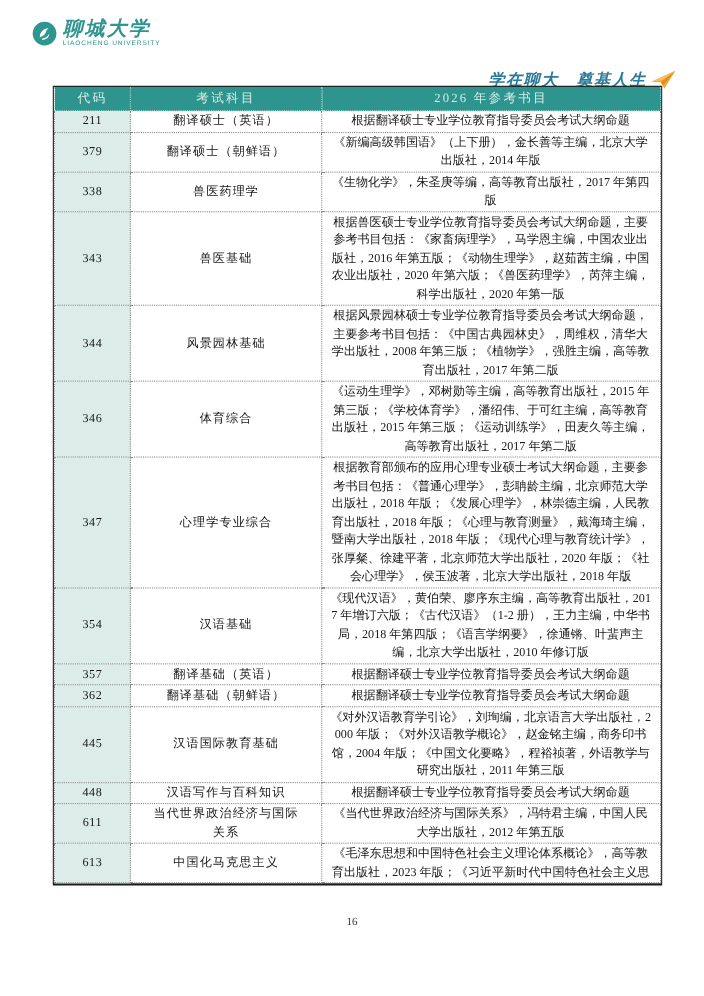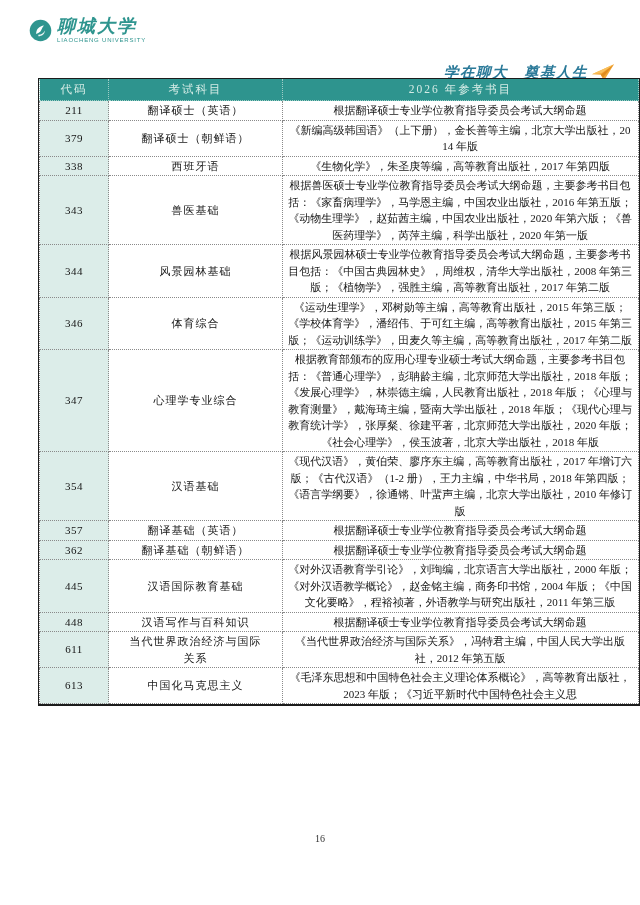--- a/index.html
+++ b/index.html
@@ -22,21 +22,21 @@
   .brand-en{font-size:6px;color:#2f958f;letter-spacing:0.8px;margin-top:2px;font-family:"Liberation Sans",sans-serif;}
 
   .slogan{position:absolute;top:25px;right:26px;display:flex;align-items:center;gap:4px;margin-top:38px;}
   .slogan-text{
     font-size:14.5px;color:#2b7a99;font-weight:bold;font-style:italic;letter-spacing:1.5px;
   }
   .plane svg{display:block;}
 
   
   .table-wrap{
-    position:absolute;top:78px;left:38px;width:602px;
+    position:absolute;top:78px;left:48px;width:554px;
     border:1.5px solid #1c1c1c;
     border-bottom-width:2.5px;
     box-sizing:border-box;
   }
   table{width:100%;border-collapse:collapse;table-layout:fixed;}
   col.c-code{width:69px;}
   col.c-subject{width:174px;}
   col.c-books{width:auto;}
   th{
     background:#2e948e;color:#d6ece6;font-weight:normal;
@@ -109,21 +109,21 @@
           <td class="subject">翻译硕士（英语）</td>
           <td class="books">根据翻译硕士专业学位教育指导委员会考试大纲命题</td>
         </tr>
         <tr>
           <td class="code">379</td>
           <td class="subject">翻译硕士（朝鲜语）</td>
           <td class="books">《新编高级韩国语》（上下册），金长善等主编，北京大学出版社，2014 年版</td>
         </tr>
         <tr>
           <td class="code">338</td>
-          <td class="subject">西班牙语</td>
+          <td class="subject">兽医药理学</td>
           <td class="books">《生物化学》，朱圣庚等编，高等教育出版社，2017 年第四版</td>
         </tr>
         <tr>
           <td class="code">343</td>
           <td class="subject">兽医基础</td>
           <td class="books">根据兽医硕士专业学位教育指导委员会考试大纲命题，主要参考书目包括：《家畜病理学》，马学恩主编，中国农业出版社，2016 年第五版；《动物生理学》，赵茹茜主编，中国农业出版社，2020 年第六版；《兽医药理学》，芮萍主编，科学出版社，2020 年第一版</td>
         </tr>
         <tr>
           <td class="code">344</td>
           <td class="subject">风景园林基础</td>

